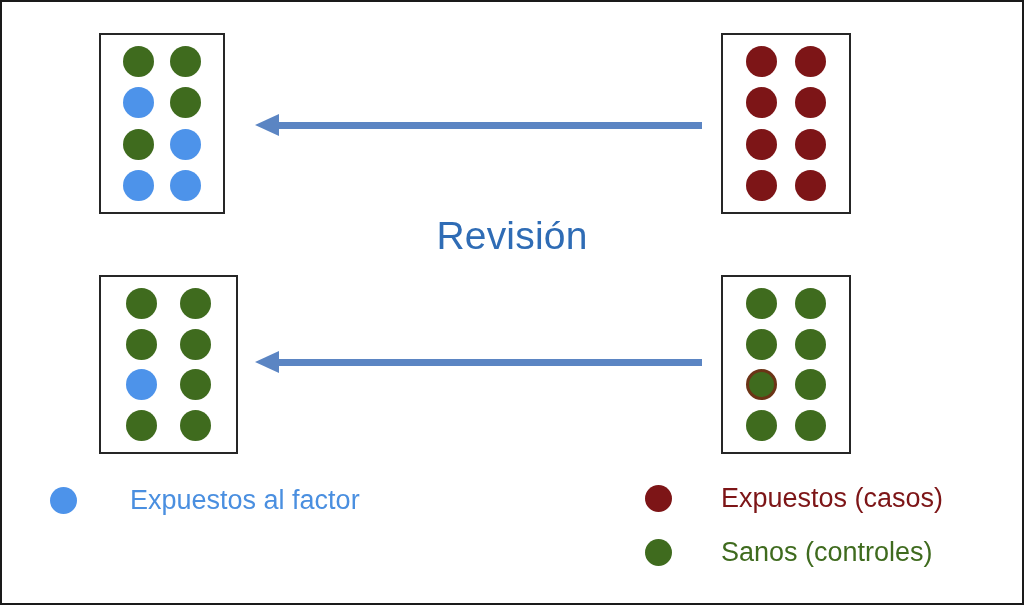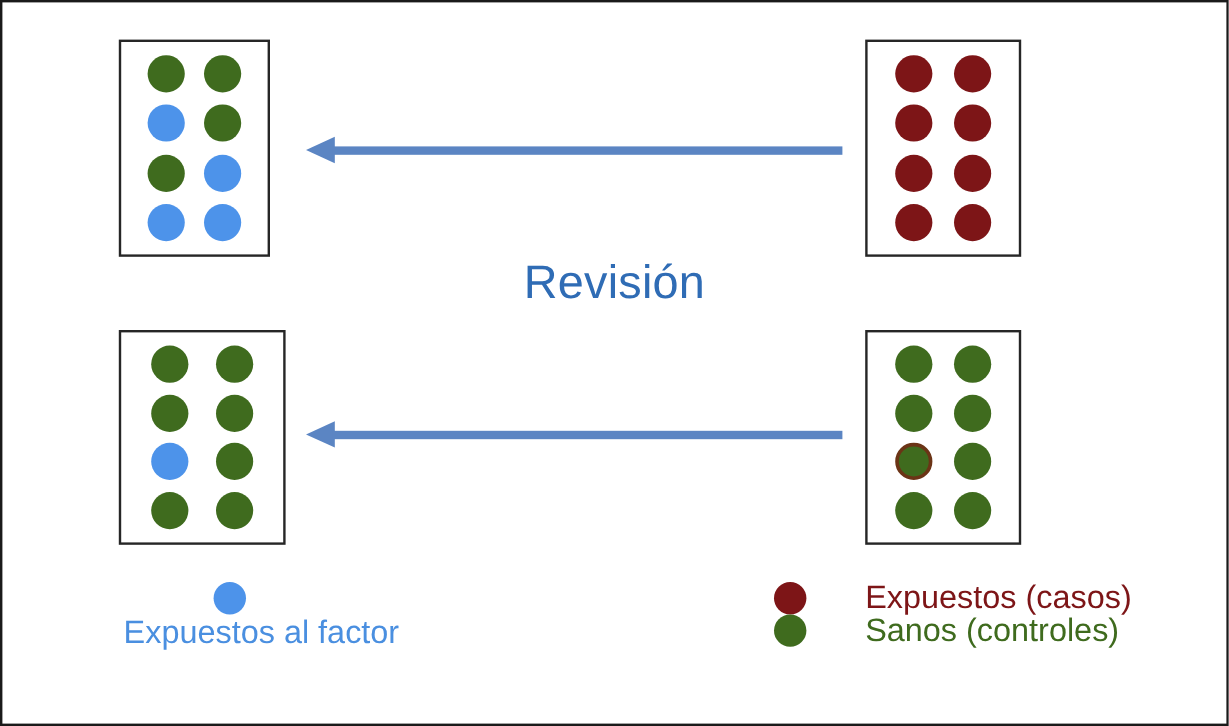--- a/index.html
+++ b/index.html
@@ -110,29 +110,29 @@
     width: 27px;
     height: 27px;
     border-radius: 50%;
     flex: 0 0 auto;
   }
   .legend-label {
     font-size: 27px;
     font-family: "Liberation Sans", sans-serif;
   }
 
-  #legend-exposed { left: 48px; top: 483px; flex-direction: column; }
+  #legend-exposed { left: 48px; top: 483px; }
   #legend-exposed .legend-label { margin-left: 53px; color: #4a8fe0; }
   #legend-exposed .legend-swatch { background: #4d93ea; }
 
   #legend-cases { left: 643px; top: 481px; }
   #legend-cases .legend-label { margin-left: 49px; color: #7d1517; }
   #legend-cases .legend-swatch { background: #7d1517; }
 
-  #legend-controls { left: 643px; top: 508px; }
+  #legend-controls { left: 643px; top: 535px; }
   #legend-controls .legend-label { margin-left: 49px; color: #3f6b1e; }
   #legend-controls .legend-swatch { background: #3f6b1e; }
 </style>
 </head>
 <body>
 
 <div id="diagram-canvas">
 
   <div class="group-box" id="box-exposed-cases">
       <span class="dot green"></span>

